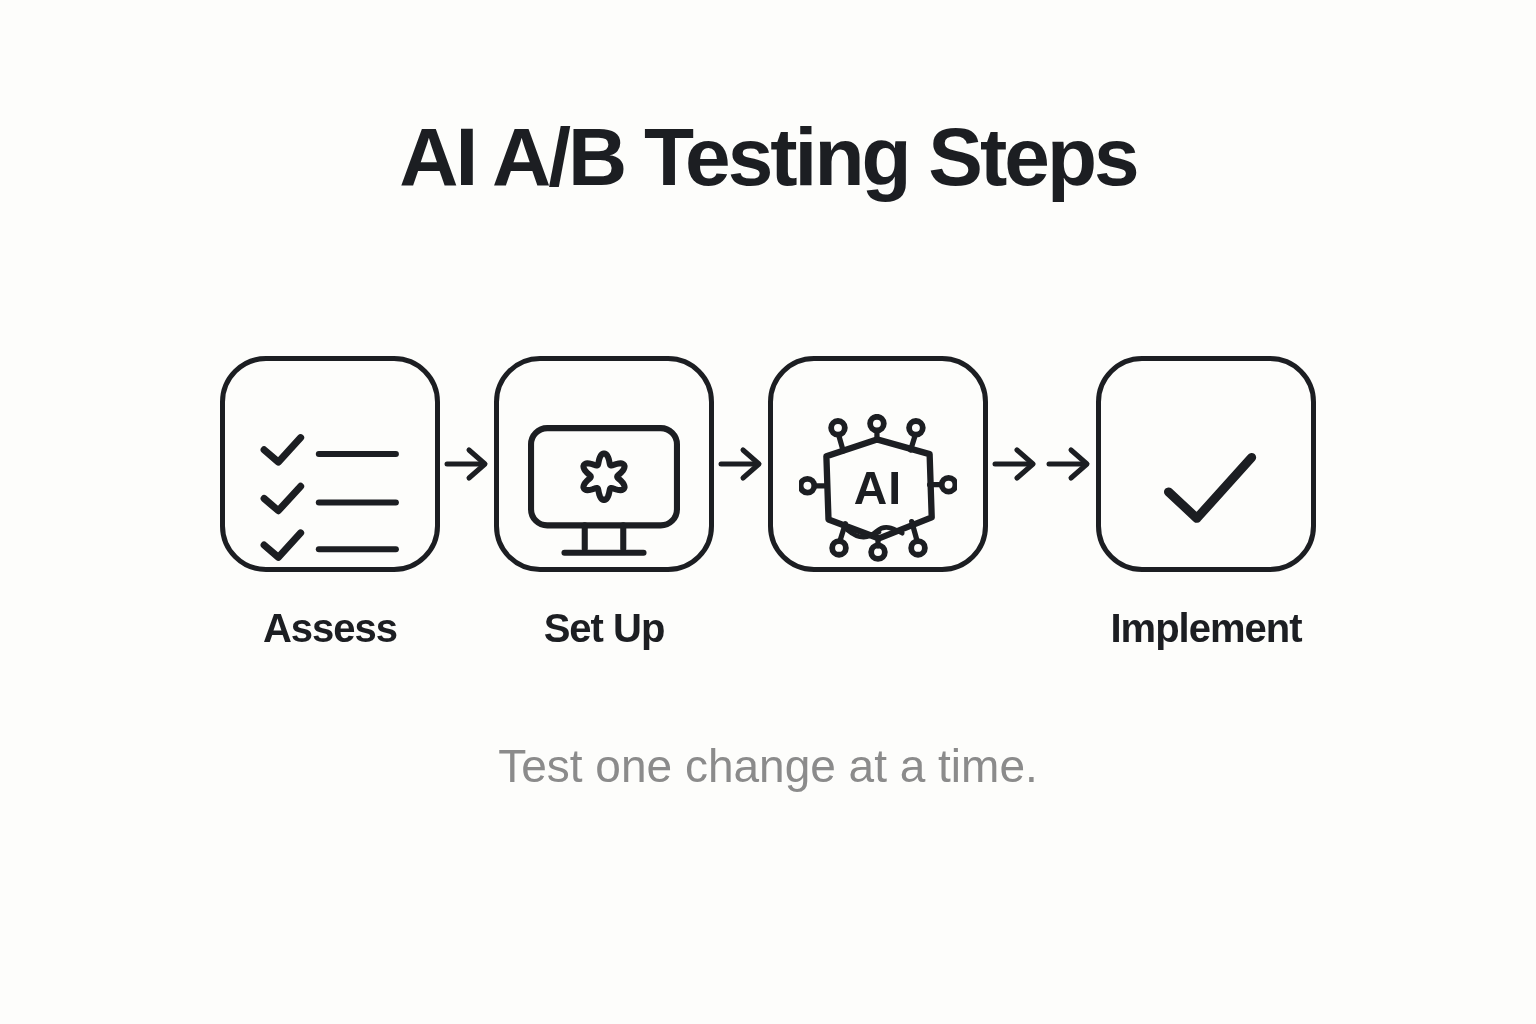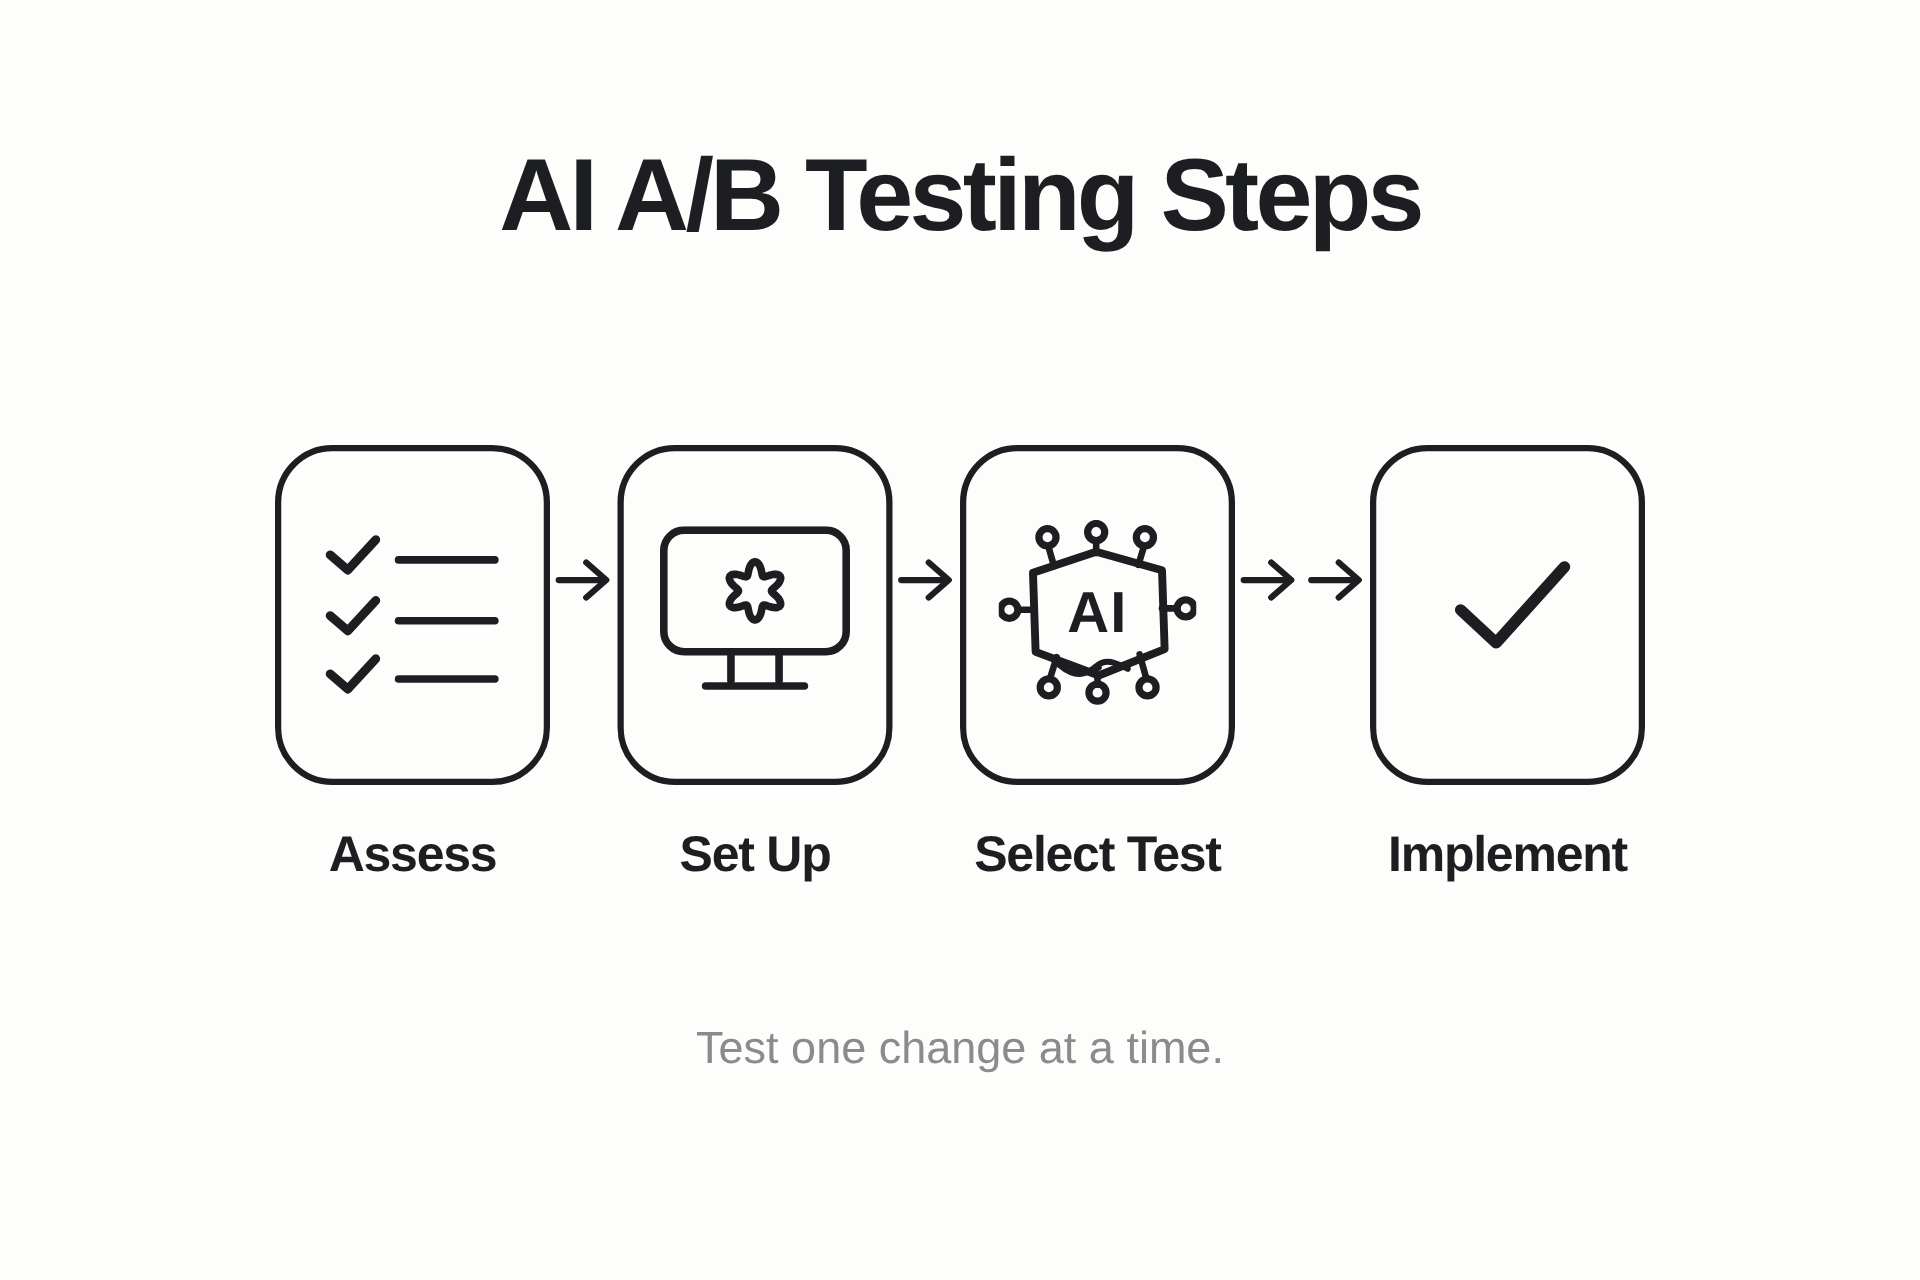--- a/index.html
+++ b/index.html
@@ -32,44 +32,44 @@
     margin-top:158px;
     display:flex;
     align-items:flex-start;
     justify-content:center;
   }
   .step{
     width:220px;
     display:flex;flex-direction:column;align-items:center;
   }
   .icon-box{
-    width:220px;height:272px;
+    width:220px;height:216px;
     border:5px solid var(--ink);
     border-radius:46px;
-    display:flex;align-items:center;justify-content:center;
+    display:flex;align-items:flex-end;justify-content:center;
     background:transparent;
   }
   .icon-box svg{display:block;}
   .step-label{
     margin-top:34px;
     font-size:40px;
     font-weight:700;
     letter-spacing:-1px;
     white-space:nowrap;
     color:var(--ink);
     text-align:center;
   }
   .arrow-cell{
     width:54px;height:216px;
     display:flex;align-items:center;justify-content:center;
     flex:none;
   }
   .caption{
-    margin-top:110px;
-    font-size:36px;
+    margin-top:88px;
+    font-size:46px;
     font-weight:400;
     color:var(--muted);
     letter-spacing:0px;
     white-space:nowrap;
   }
   .stroke{
     fill:none;
     stroke:currentColor;
     stroke-linecap:round;
     stroke-linejoin:round;
@@ -150,21 +150,20 @@
           <path class="stroke" stroke-width="5" d="M75,118 L75,125"></path>
           <path class="stroke" stroke-width="5" d="M107,102 L112,120"></path>
           <circle class="stroke" stroke-width="5.5" cx="38" cy="127" r="6.5"></circle>
           <circle class="stroke" stroke-width="5.5" cx="75" cy="131" r="6.5"></circle>
           <circle class="stroke" stroke-width="5.5" cx="113" cy="127" r="6.5"></circle>
           <path class="stroke" stroke-width="4.5" d="M46,110 C58,120 66,118 74,111 S90,109 98,113"></path>
           <path class="stroke" stroke-width="4.5" d="M68,115 L76,112"></path>
           <text class="chip-text" x="75" y="70" text-anchor="middle" dominant-baseline="central">AI</text>
         </svg>
       </div>
-      <div class="step-label">Select Test</div>
     </div>
 
     <div class="arrow-cell">
       <svg width="46" height="44" viewBox="0 0 46 44">
         <path class="stroke" stroke-width="5" d="M3,22 H37"></path>
         <path class="stroke" stroke-width="5" d="M25,8 L41,22 L25,36"></path>
       </svg>
     </div>
 
 

